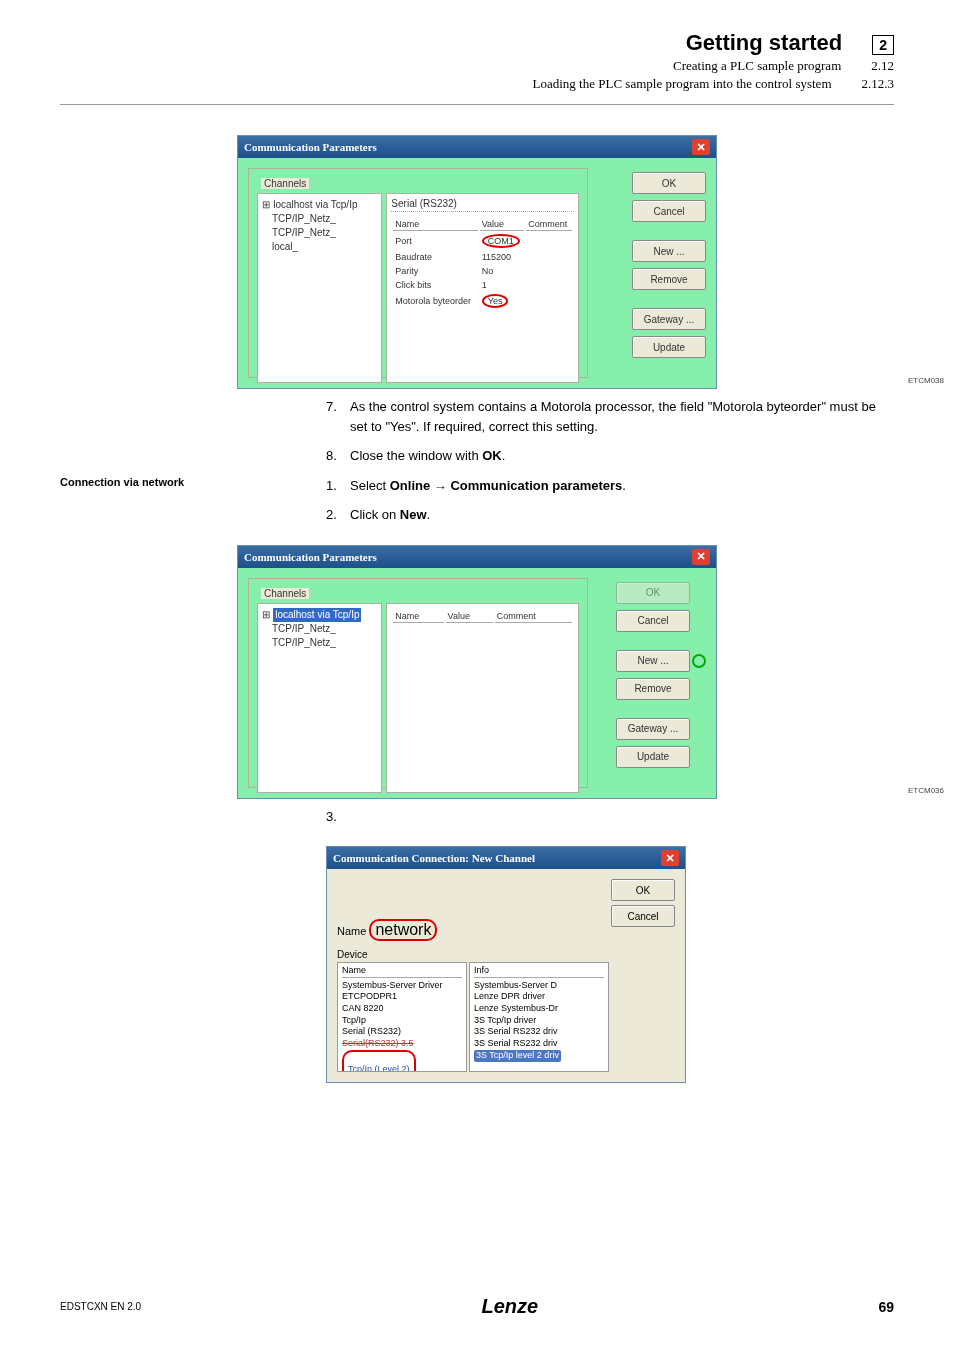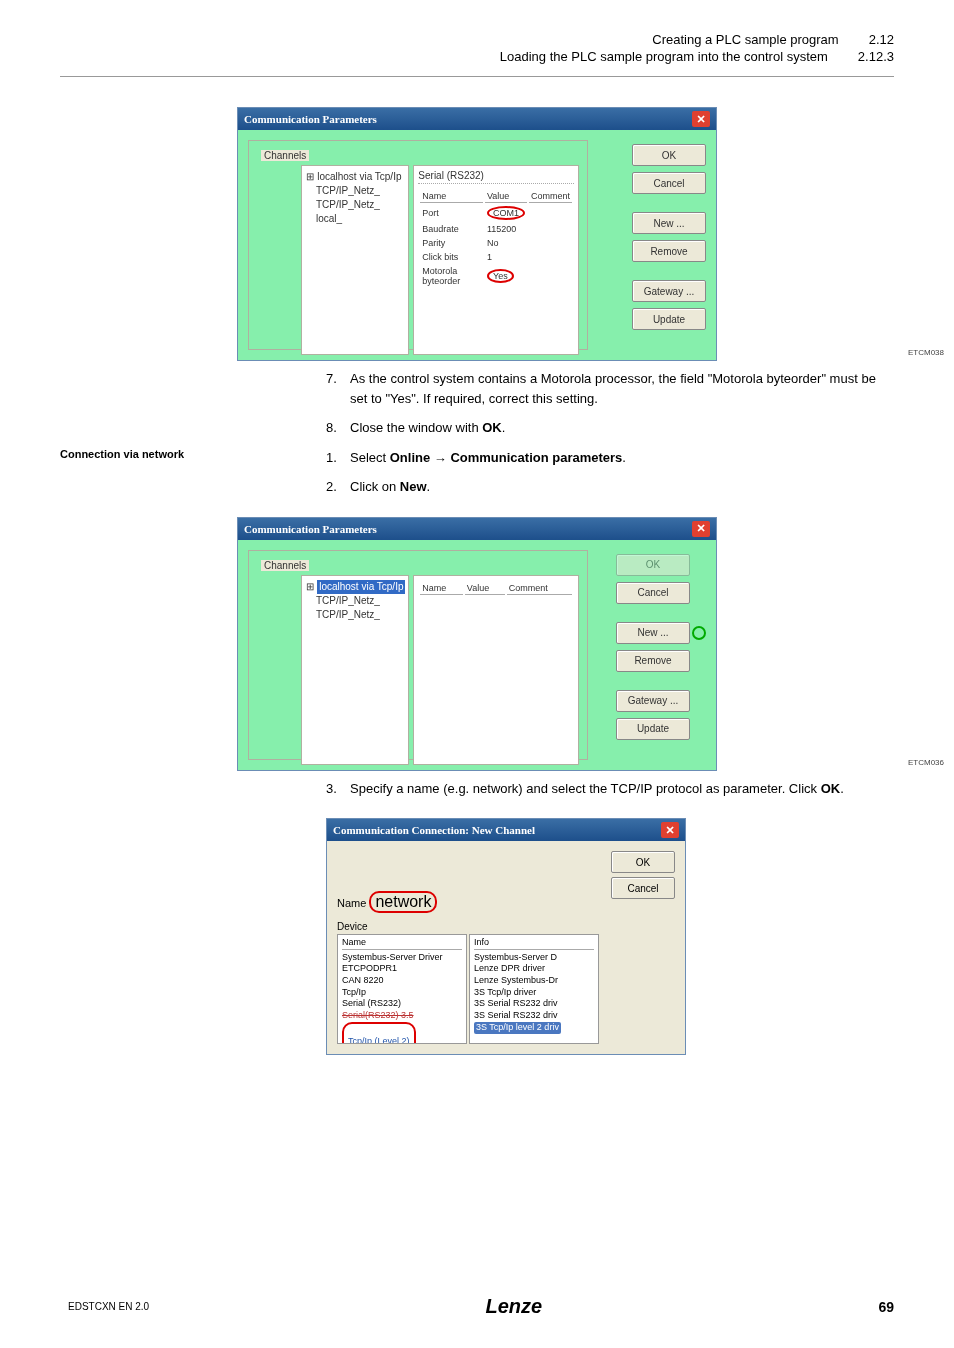--- a/index.html
+++ b/index.html
@@ -4,34 +4,34 @@
 <style>
   * { margin: 0; padding: 0; box-sizing: border-box; }
   body { width: 954px; height: 1348px; font-family: Arial, sans-serif; background: #fff; position: relative; }
   
   .header { padding: 30px 60px 10px 60px; }
   .header-row { display: flex; justify-content: flex-end; align-items: baseline; gap: 30px; }
   .header-title { font-size: 22px; font-weight: bold; }
   .header-section { font-size: 14px; border: 1px solid #000; padding: 1px 6px; font-weight: bold; }
   .header-sub { font-size: 13px; }
   .header-num { font-size: 13px; }
-  .header-sub-row { display: flex; justify-content: flex-end; gap: 30px; margin-top: 2px; }
+  .header-sub-row { display: flex; justify-content: flex-end; gap: 30px; margin-top: 2px; font-family: Liberation Serif, serif; }
   .header-line { border-top: 1px solid #999; margin-top: 12px; }
 
   .content { padding: 0 60px; }
   .dialog-wrap { display: flex; justify-content: center; margin: 20px 0 6px 0; position: relative; }
   .etcm { position: absolute; right: -50px; bottom: 4px; font-size: 8px; color: #444; }
 
   .dialog { width: 480px; border: 1px solid #6b8db5; font-size: 11px; color: #333; font-family: Tahoma, Arial, sans-serif; }
   .titlebar { background: linear-gradient(#3a6ea5, #1d4f8b); color: #fff; padding: 3px 6px; display: flex; justify-content: space-between; align-items: center; font-weight: bold; font-family: Liberation Serif, serif; }
   .close-x { width: 18px; height: 16px; background: #e04030; color: #fff; display: flex; align-items: center; justify-content: center; border-radius: 2px; font-size: 11px; }
   .dialog-body { background: #86efac; padding: 10px; position: relative; min-height: 230px; }
   .channels-group { border: 1px solid #b0b0a0; padding: 8px; width: 340px; height: 210px; }
   .channels-label { font-size: 10px; margin: -14px 0 4px 4px; background: #ece9d8; display: inline-block; padding: 0 3px; }
-  .channels-inner { display: flex; gap: 4px; margin-left: 44px; }
+  .channels-inner { display: flex; gap: 4px; }
   .tree-pane { width: 130px; height: 190px; background: #fff; border: 1px solid #b0b0a0; padding: 4px; font-size: 10px; line-height: 1.4; overflow: hidden; }
   .tree-item { white-space: nowrap; }
   .tree-sel { background: #316ac5; color: #fff; display: inline-block; padding: 0 2px; }
   .detail-pane { width: 200px; height: 190px; background: #fff; border: 1px solid #b0b0a0; padding: 4px; font-size: 10px; }
   .detail-title { font-weight: normal; border-bottom: 1px dotted #aaa; margin-bottom: 4px; padding-bottom: 2px; }
   .detail-table { width: 100%; font-size: 9px; }
   .detail-table th { text-align: left; font-weight: normal; border-bottom: 1px solid #aaa; padding: 1px 2px; }
   .detail-table td { padding: 1px 2px; }
   .circ-red { display: inline-block; border: 2px solid #d00; border-radius: 50%; padding: 0 4px; }
   .btn-col { position: absolute; right: 10px; top: 14px; display: flex; flex-direction: column; gap: 6px; }
@@ -45,34 +45,38 @@
 
   .side-label { position: absolute; left: 60px; font-size: 11px; font-weight: bold; }
 
   .dialog-small { width: 360px; border: 1px solid #6b8db5; font-size: 11px; font-family: Tahoma, sans-serif; }
   .small-body { background: #ece9d8; padding: 10px; min-height: 170px; position: relative; }
   .name-row { margin-bottom: 8px; }
   .name-row .circ-field { display: inline-block; border: 2px solid #d00; border-radius: 10px; padding: 0 4px; font-size: 16px; margin-top: 40px; }
   .device-label { font-size: 10px; margin-bottom: 2px; }
   .device-panes { display: flex; gap: 2px; }
   .dev-left, .dev-right { background: #fff; border: 1px solid #999; height: 110px; padding: 2px 4px; font-size: 9px; width: 130px; overflow: hidden; line-height: 1.3; }
-  .dev-right { width: 130px; }
+  .dev-right { width: 140px; }
   .dev-hdr { border-bottom: 1px solid #aaa; margin-bottom: 2px; }
   .pill-blue { background: #4a77c0; color: #fff; padding: 0 2px; display: inline-block; border-radius: 2px; }
   .pill-red { border: 2px solid #d00; border-radius: 10px; padding: 12px 4px; display: inline-block; color: #25a; }
   .small-btns { position: absolute; right: 10px; top: 10px; display: flex; flex-direction: column; gap: 4px; }
 
-  .footer { position: absolute; bottom: 30px; left: 8px; right: 0; padding: 0 60px; display: flex; justify-content: space-between; align-items: center; font-size: 10px; }
+  .footer { position: absolute; bottom: 30px; left: 0; right: 0; padding: 0 60px; display: flex; justify-content: space-between; align-items: center; font-size: 10px; }
   .logo { font-size: 20px; font-weight: bold; font-style: italic; }
   .pagenum { font-size: 14px; font-weight: bold; text-align: center; }
 </style>
 </head>
 <body>
 
 <div class="header">
+  <div class="header-row">
+    <span class="header-title">Getting started</span>
+    <span class="header-section">2</span>
+  </div>
   <div class="header-sub-row">
     <span class="header-sub">Creating a PLC sample program</span>
     <span class="header-num">2.12</span>
   </div>
   <div class="header-sub-row">
     <span class="header-sub">Loading the PLC sample program into the control system</span>
     <span class="header-num">2.12.3</span>
   </div>
   <div class="header-line"></div>
 </div>
@@ -216,21 +220,20 @@
           <div class="btn">Update</div>
         </div>
       </div>
     </div>
     <span class="etcm">ETCM036</span>
   </div>
 
   <div class="step-list">
     <div class="step">
         <span class="step-num">3.</span>
-        <span class="step-text"><span>Specify a name (e.g. network) and select the TCP/IP protocol as parameter. Click </span><b>OK</b>.</span>
       </div>
   </div>
 
   <div class="dialog-wrap" style="justify-content:flex-start; margin-left:266px;">
     <div class="dialog-small">
       <div class="titlebar">
         <span>Communication Connection: New Channel</span>
         <span class="close-x">✕</span>
       </div>
       <div class="small-body">

